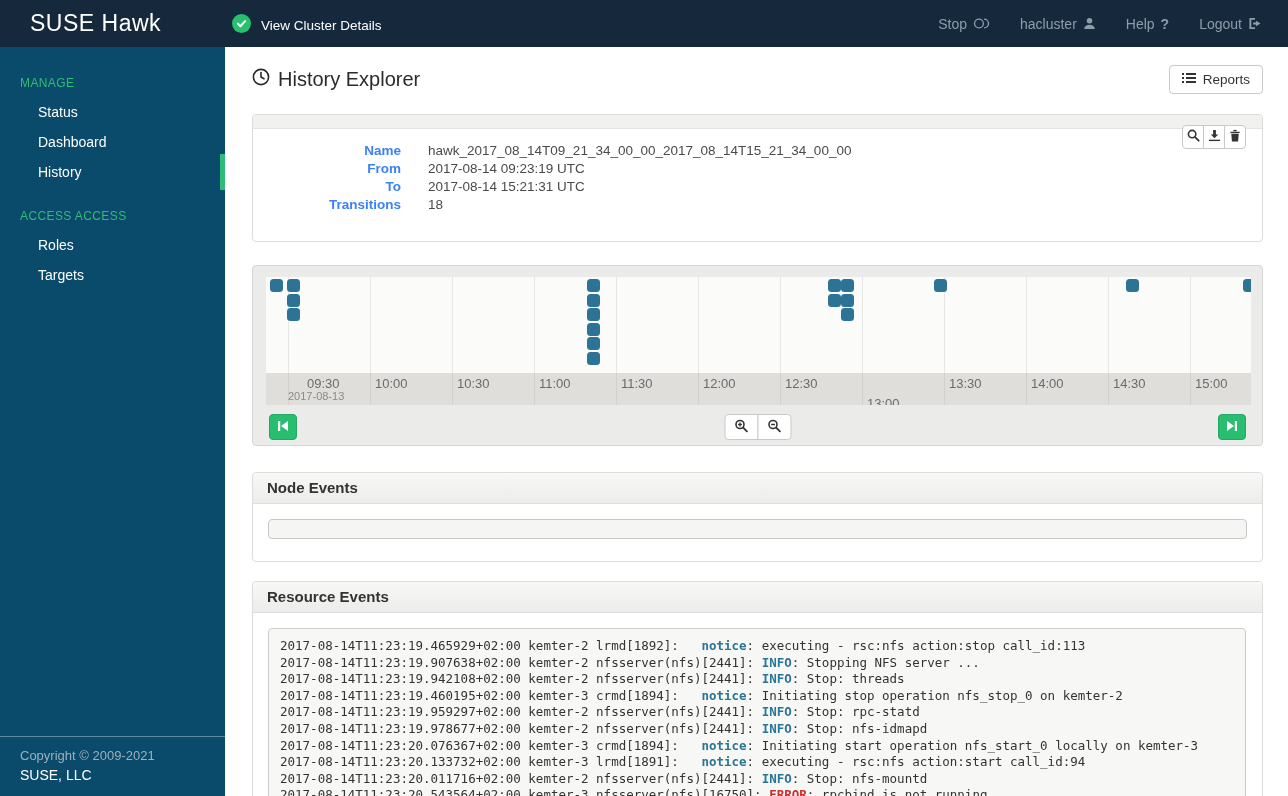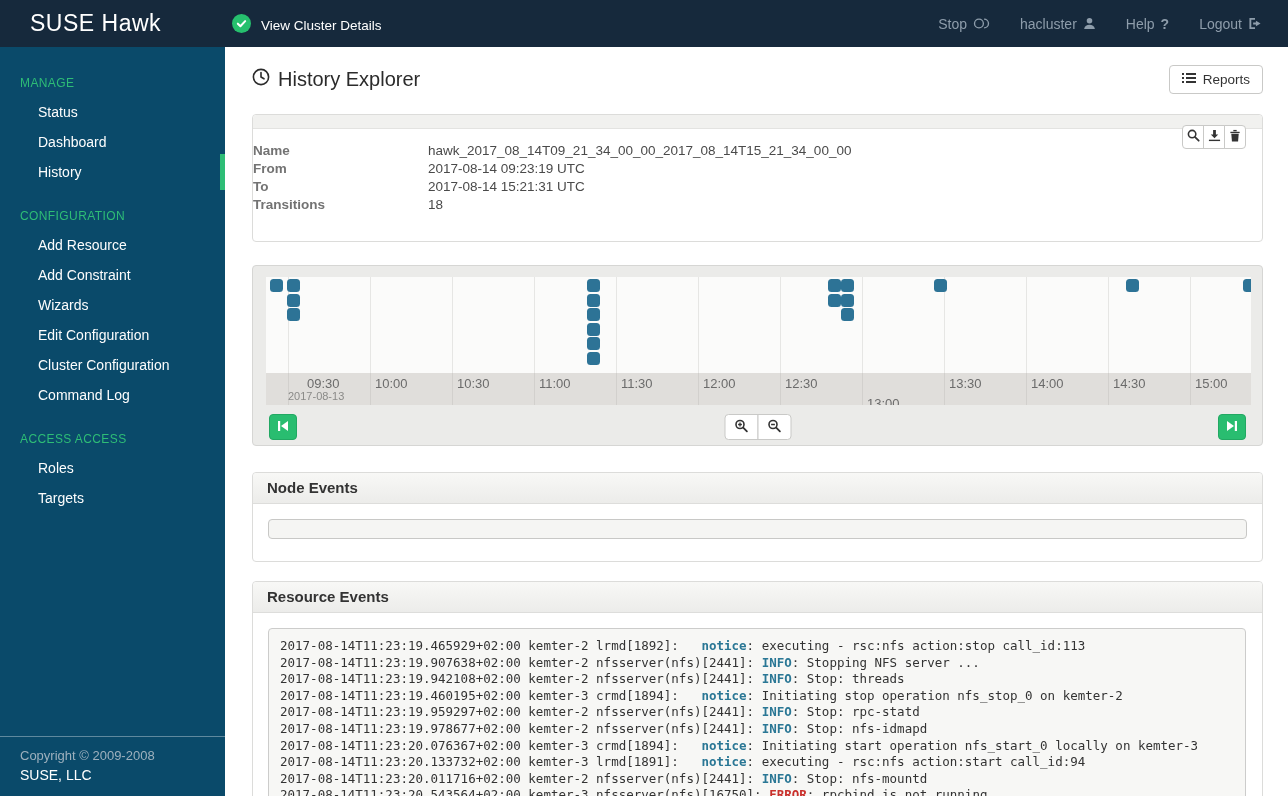--- a/index.html
+++ b/index.html
@@ -48,21 +48,21 @@
   .reports-btn { margin-left:auto; padding:6px 12px; }
 
   .panel { border:1px solid #dcdcda; border-radius:4px; background:#fff; }
 
   
   .panel-info { margin-top:17px; height:128px; position:relative; }
   .panel-info .thin-head { height:14px; background:#f1f1ef; border-bottom:1px solid #e3e3e1;
                            border-radius:4px 4px 0 0; }
   .fields { padding-top:13px; }
   .field-row { display:flex; font-size:13.5px; line-height:18px; }
-  .field-label { width:148px; font-weight:bold; color:#737373; flex:none; }
+  .field-label { width:148px; text-align:right; font-weight:bold; color:#3b82f6; flex:none; }
   .field-value { margin-left:27px; color:#4a4a4a; white-space:nowrap; }
   .action-group { position:absolute; top:10px; right:16px; display:flex; }
   .action-group .btn { border-radius:0; padding:0; width:22px; height:24px;
                        justify-content:center; margin-left:-1px; }
   .action-group .btn:first-child { border-radius:4px 0 0 4px; margin-left:0; }
   .action-group .btn:last-child { border-radius:0 4px 4px 0; }
 
   
   .panel-timeline { margin-top:23px; height:181px; position:relative;
                     background:#ebebe9; border-color:#d6d6d4; overflow:hidden; }
@@ -151,36 +151,27 @@
 
 <div class="sidebar">
   <div>
       <div class="nav-section">
         <div class="nav-header">MANAGE</div>
         <div class="nav-item">Status</div>
         <div class="nav-item">Dashboard</div>
         <div class="nav-item active">History</div>
       </div>
       <div class="nav-section">
-        <div class="nav-header">CONFIGURATION</div>
-        <div class="nav-item">Add Resource</div>
-        <div class="nav-item">Add Constraint</div>
-        <div class="nav-item">Wizards</div>
-        <div class="nav-item">Edit Configuration</div>
-        <div class="nav-item">Cluster Configuration</div>
-        <div class="nav-item">Command Log</div>
-      </div>
-      <div class="nav-section">
         <div class="nav-header">ACCESS ACCESS</div>
         <div class="nav-item">Roles</div>
         <div class="nav-item">Targets</div>
       </div>
     </div>
   <div class="sidebar-footer">
-    <div class="copyright">Copyright © 2009-2008</div>
+    <div class="copyright">Copyright © 2009-2021</div>
     <div class="company">SUSE, LLC</div>
   </div>
 </div>
 
 <div class="main">
 
   <div class="title-row">
     <div class="page-title">
       <span>
         <svg width="18" height="18" viewBox="0 0 18 18">

